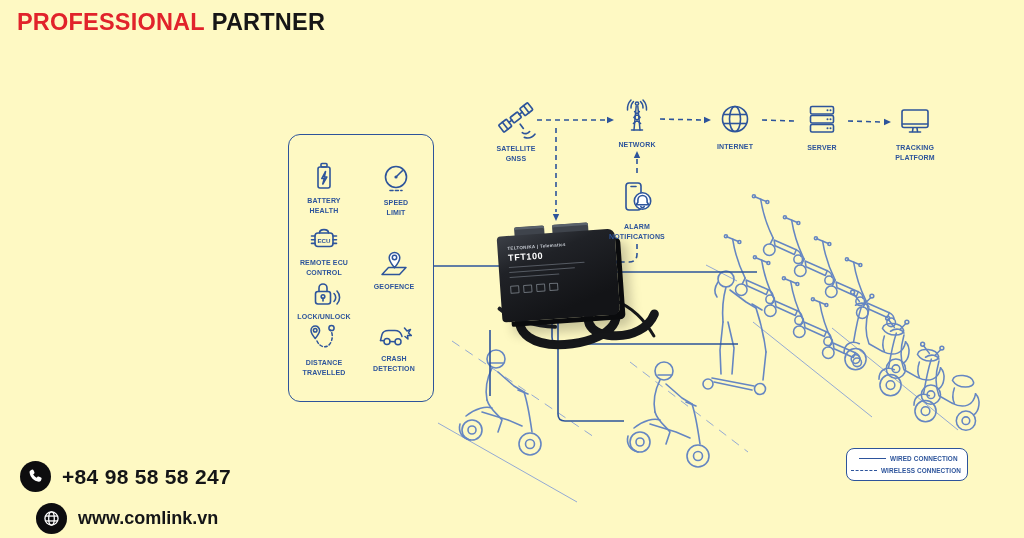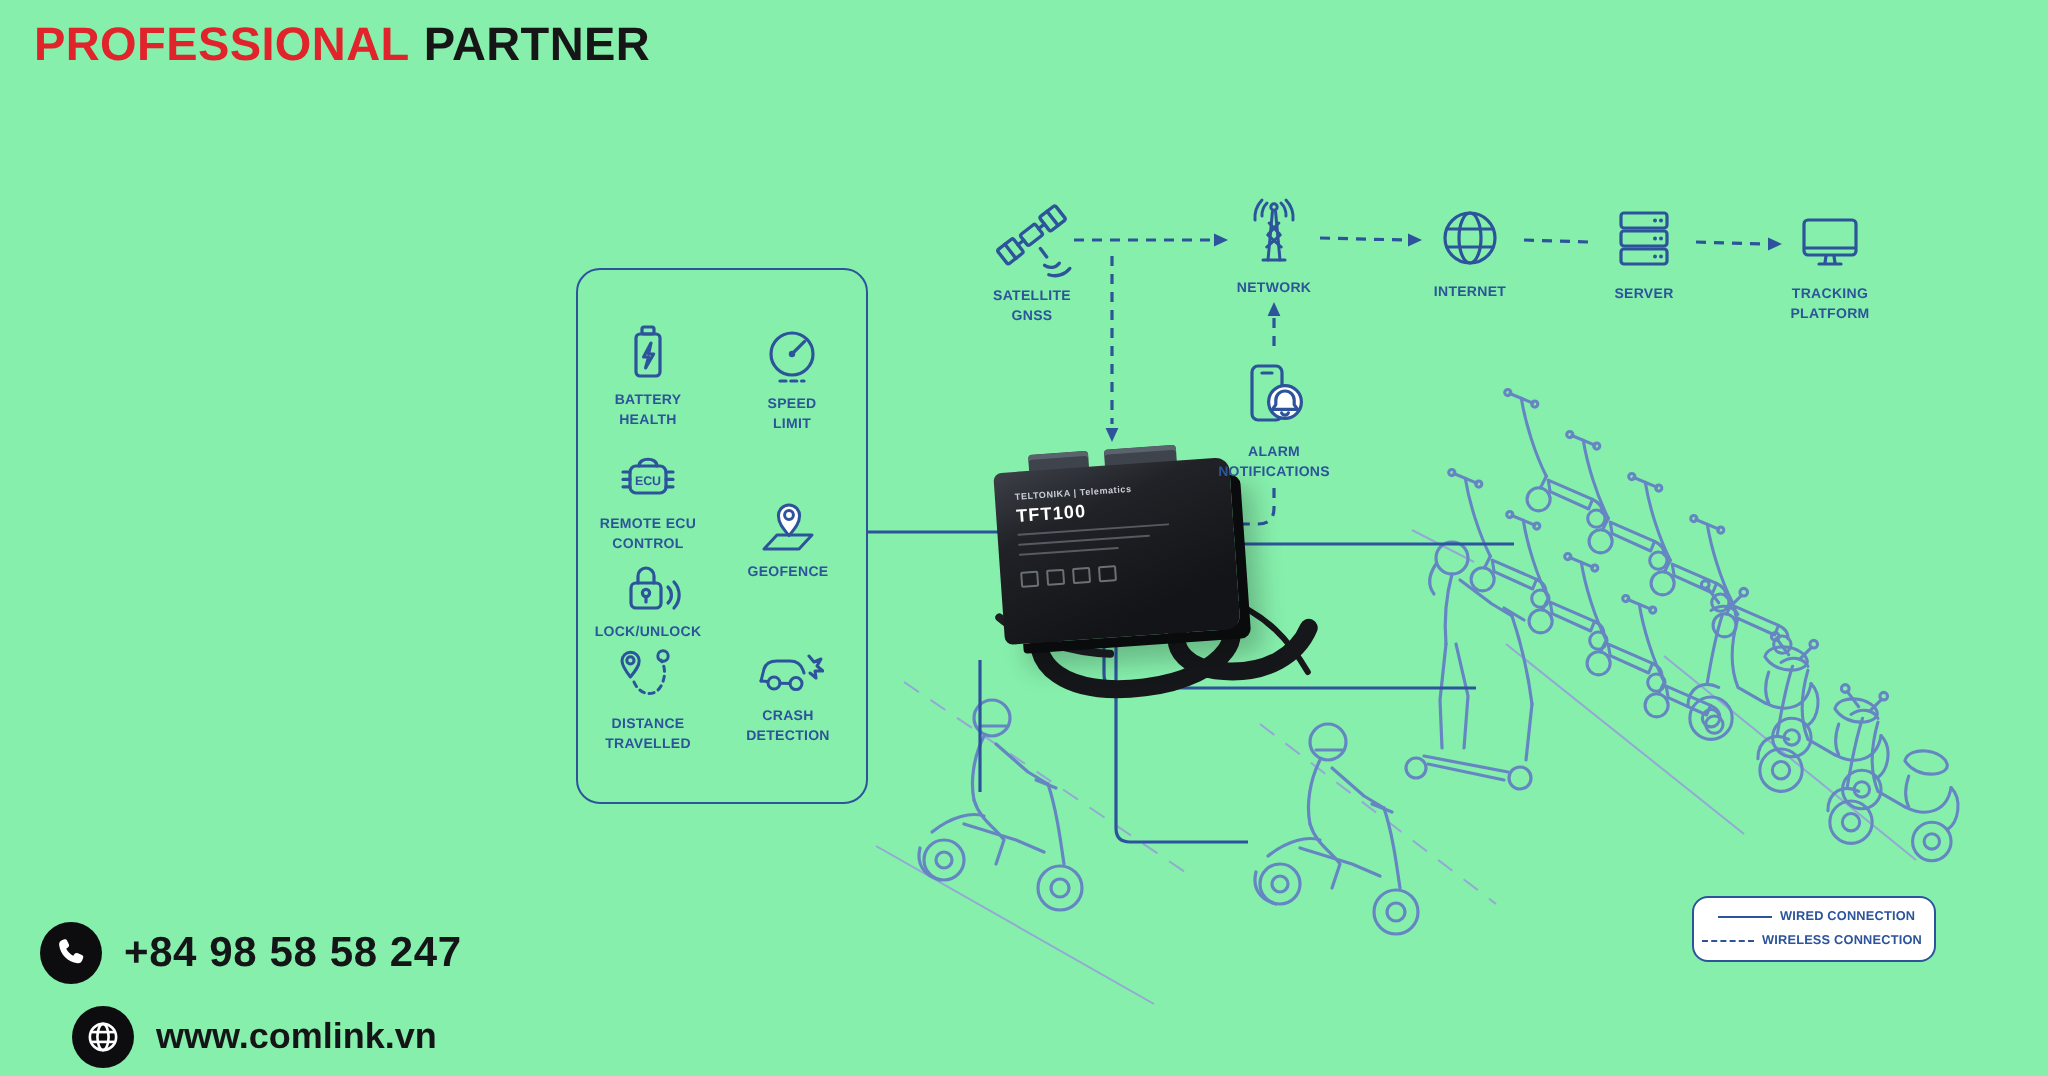--- a/index.html
+++ b/index.html
@@ -1,16 +1,16 @@
 <!DOCTYPE html>
 <html><head>
 <meta charset="utf-8">
 <style>
   html,body{margin:0;padding:0;background:#ffffff;}
-  .stage{position:relative;width:1024px;height:538px;background:#86efac;overflow:hidden;
+  .stage{position:relative;width:1024px;height:538px;background:#fef9c3;overflow:hidden;
          font-family:"Liberation Sans",sans-serif;}
   svg{display:block;}
   .bg{position:absolute;left:0;top:0;z-index:1;}
 
   
   .title{position:absolute;left:17px;top:9px;font-size:23.5px;font-weight:800;letter-spacing:.2px;z-index:5;}
   .title .red{color:#e1232b;}
   .title .dark{color:#161617;margin-left:7px;}
 
   

